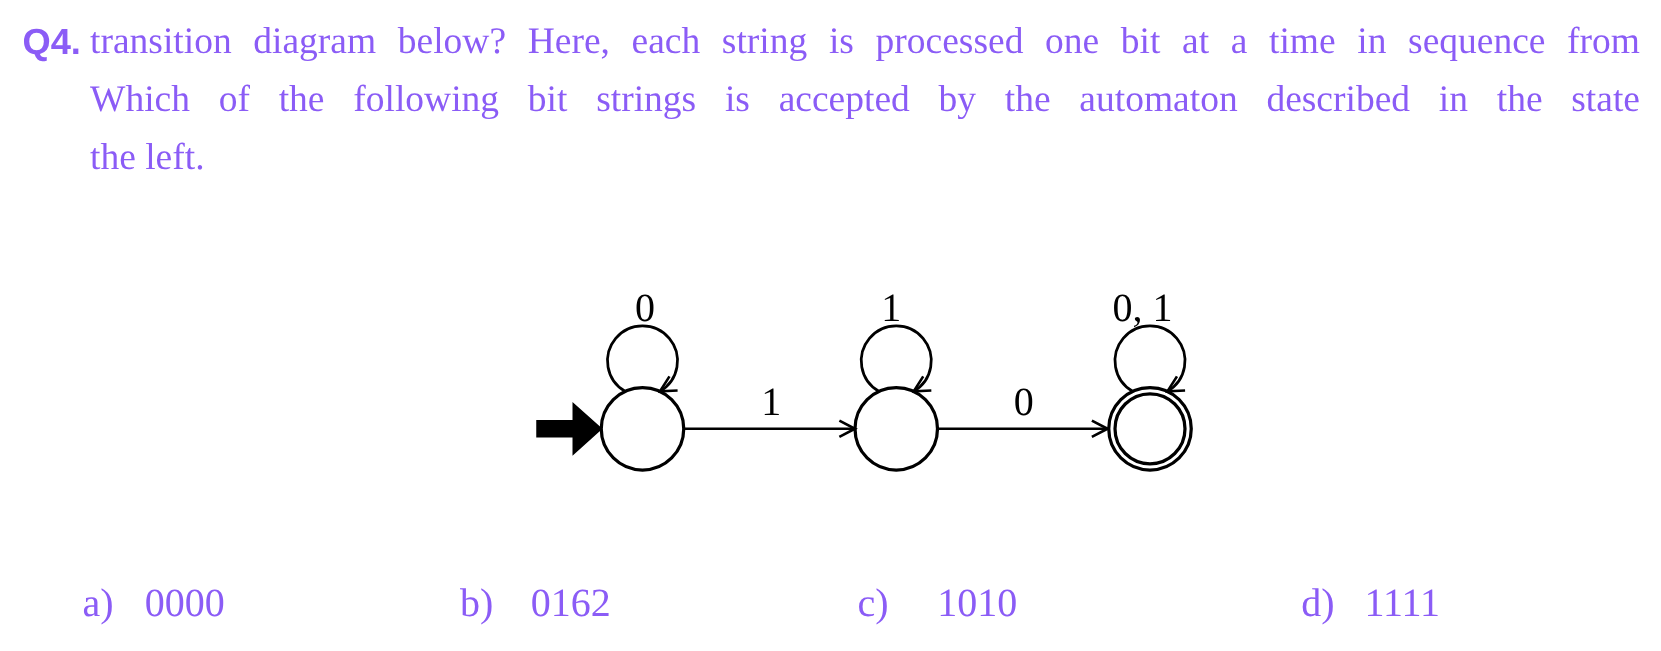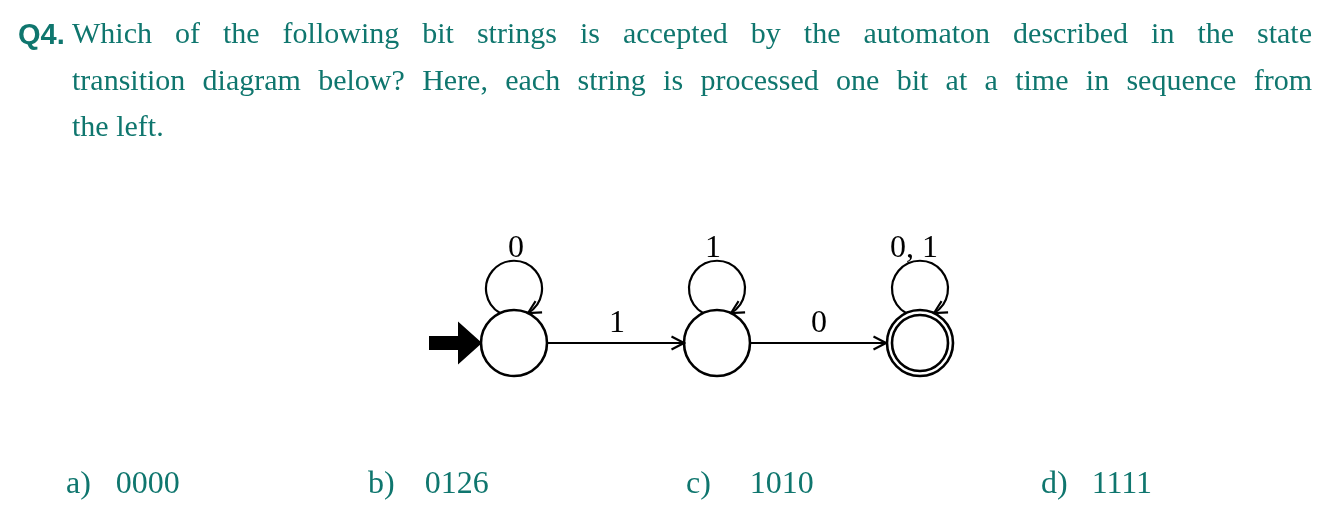--- a/index.html
+++ b/index.html
@@ -5,21 +5,21 @@
   html, body {
     margin: 0;
     padding: 0;
     background: #ffffff;
   }
   #page {
     position: relative;
     width: 1329px;
     height: 521px;
     background: #ffffff;
-    color: #0f766e;
+    color: #8b5cf6;
     font-family: "Liberation Serif", serif;
     overflow: hidden;
   }
   .q-number {
     position: absolute;
     left: 18px;
     top: 11px;
     font-family: "Liberation Sans", sans-serif;
     font-weight: bold;
     font-size: 29px;
@@ -79,22 +79,22 @@
   #opt-d .opt-value { margin-left: 24px; }
 </style>
 </head>
 <body>
 
 <div id="page">
 
   <div class="q-number">Q4.</div>
 
   <div class="q-text">
+    <div class="q-line">transition diagram below? Here, each string is processed one bit at a time in sequence from</div>
     <div class="q-line">Which of the following bit strings is accepted by the automaton described in the state</div>
-    <div class="q-line">transition diagram below? Here, each string is processed one bit at a time in sequence from</div>
     <div class="q-line q-line-last">the left.</div>
   </div>
 
   <svg id="diagram" viewBox="400 225 600 175" xmlns="http://www.w3.org/2000/svg">
     <defs>
       <marker id="arrowV" viewBox="-16 -9 18 18" refX="0" refY="0" markerWidth="18" markerHeight="18" orient="auto" markerUnits="userSpaceOnUse">
         <path d="M -12.5 -6.5 L 0 0 L -12.5 6.5" fill="none" stroke="#000000" stroke-width="2.1"></path>
       </marker>
     </defs>
 
@@ -117,21 +117,21 @@
     <text x="914" y="257" text-anchor="middle">0, 1</text>
     <text x="617" y="332" text-anchor="middle">1</text>
     <text x="819" y="332" text-anchor="middle">0</text>
   </svg>
 
   <div class="options">
     <div class="option" id="opt-a">
       <span class="opt-letter">a)</span><span class="opt-value">0000</span>
     </div>
     <div class="option" id="opt-b">
-      <span class="opt-letter">b)</span><span class="opt-value">0126</span>
+      <span class="opt-letter">b)</span><span class="opt-value">0162</span>
     </div>
     <div class="option" id="opt-c">
       <span class="opt-letter">c)</span><span class="opt-value">1010</span>
     </div>
     <div class="option" id="opt-d">
       <span class="opt-letter">d)</span><span class="opt-value">1111</span>
     </div>
   </div>
 
 </div>

